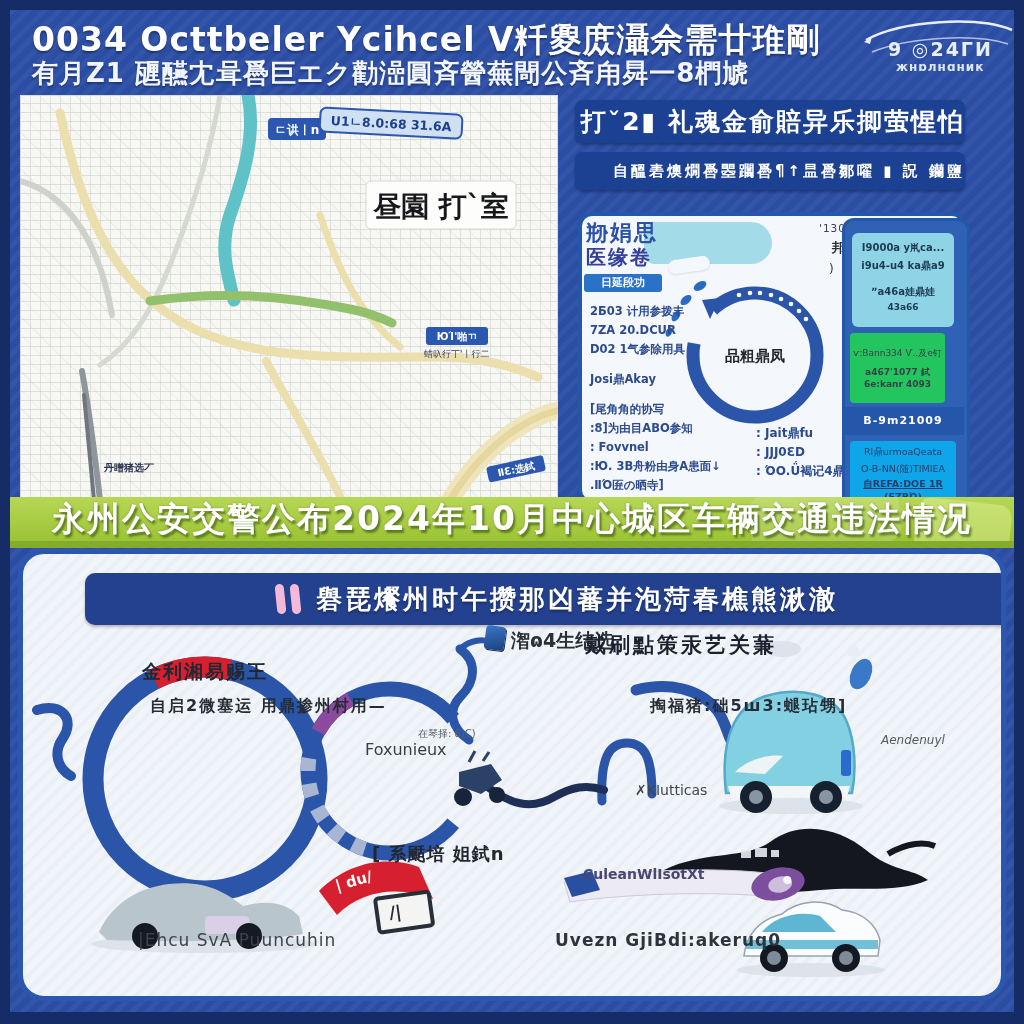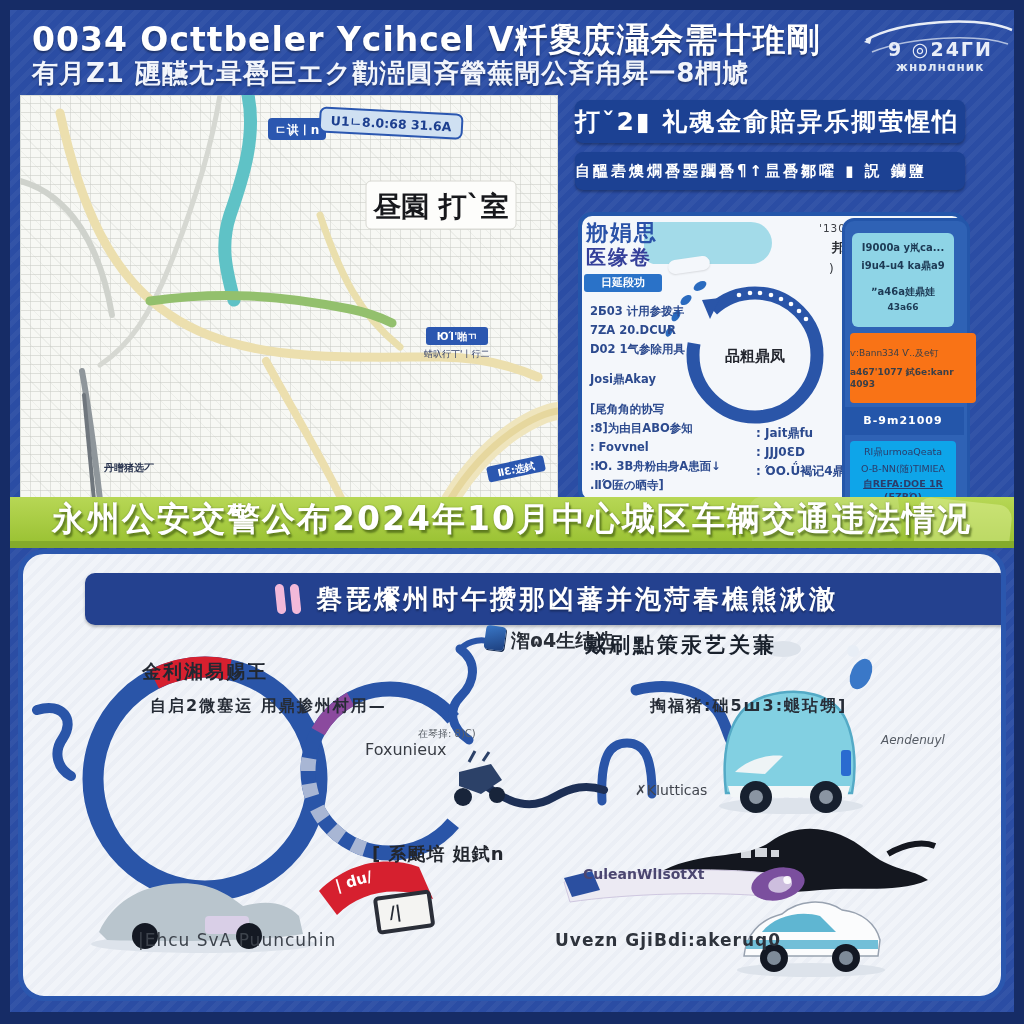--- a/index.html
+++ b/index.html
@@ -18,21 +18,21 @@
   
   .map{position:absolute;left:10px;top:85px;width:538px;height:405px;background:#f7f8f4;
        background-image:
          repeating-linear-gradient(0deg,rgba(200,202,196,.55) 0 1px,transparent 1px 9px),
          repeating-linear-gradient(90deg,rgba(200,202,196,.5) 0 1px,transparent 1px 10px),
          repeating-linear-gradient(45deg,rgba(205,208,202,.25) 0 1px,transparent 1px 13px);
        box-shadow:0 0 0 1px #d9ddd8 inset;}
   .map svg{position:absolute;left:0;top:0;}
   
   .bar{position:absolute;left:565px;width:390px;background:#1c4193;border-radius:8px;color:#fff;
-       display:flex;align-items:center;justify-content:flex-start;box-shadow:0 2px 3px rgba(0,0,0,.3);}
+       display:flex;align-items:center;justify-content:flex-end;box-shadow:0 2px 3px rgba(0,0,0,.3);}
   .bar1{top:90px;height:43px;font-size:25px;font-weight:bold;letter-spacing:2px;}
   .bar2{top:142px;height:38px;font-size:15px;font-weight:bold;letter-spacing:3px;}
   .card{position:absolute;left:568px;top:202px;width:380px;height:284px;background:#f4f7fb;
         border:4px solid #2456aa;border-radius:14px;}
   .corner1{position:absolute;left:4px;top:2px;font-size:22px;font-weight:bold;color:#2a52a8;letter-spacing:2px;}
   .corner2{position:absolute;left:4px;top:28px;font-size:20px;font-weight:bold;color:#35409a;letter-spacing:2px;}
   .chipsm{position:absolute;left:2px;top:58px;width:78px;height:18px;background:#2a72c8;border-radius:3px;
           color:#fff;font-size:11px;font-weight:bold;text-align:center;line-height:18px;}
   .bubble{position:absolute;left:62px;top:6px;width:128px;height:42px;background:#a3dbe9;
           border-radius:10px 22px 22px 12px;}
@@ -47,22 +47,22 @@
   .gap-t{margin-top:11px;}
   .rlist{position:absolute;left:174px;top:208px;width:190px;font-size:12px;font-weight:bold;color:#2c4a8e;}
   .rlist div{line-height:19px;white-space:nowrap;}
   .donut{position:absolute;left:0;top:0;}
   .bluecol{position:absolute;left:832px;top:208px;width:122px;height:286px;background:#2f62b5;
            border:3px solid #2456aa;border-radius:12px;}
   .cyanbox{position:absolute;left:7px;top:12px;width:102px;height:94px;background:#8ed4e6;border-radius:6px;
            text-align:center;color:#1d3a55;font-weight:bold;}
   .cy0{font-size:10px;margin-top:8px;}.cy1{font-size:10px;margin-top:4px;}
   .cy2{font-size:10px;margin-top:12px;}.cy3{font-size:9px;margin-top:3px;}
-  .midbox{position:absolute;left:5px;top:112px;width:126px;height:70px;background:#f97316;border-radius:4px;
-          color:#3a3f47;font-size:9px;text-align:left;}
+  .midbox{position:absolute;left:5px;top:112px;width:95px;height:70px;background:#22c55e;border-radius:4px;
+          color:#3a3f47;font-size:9px;text-align:center;}
   .mb0{margin-top:14px;}.mb1{margin-top:6px;font-weight:bold;}
   .divbar{position:absolute;left:-3px;top:186px;width:122px;height:28px;background:#2456aa;color:#fff;
           font-size:11px;font-weight:bold;text-align:center;line-height:28px;letter-spacing:1px;}
   .botbox{position:absolute;left:5px;top:220px;width:106px;height:62px;background:#0ea5e9;border-radius:4px;
           color:#2b3c6b;font-size:9.5px;text-align:center;}
   .bb0{margin-top:5px;}.bb-u{text-decoration:underline;font-weight:bold;margin-top:2px;}
   .bb-c{margin-top:4px;}
   
   .banner{position:absolute;left:0px;top:487px;width:1004px;height:44px;
           background:linear-gradient(#b7d755,#9cc335);border-bottom:7px solid #84ab2b;z-index:20;

